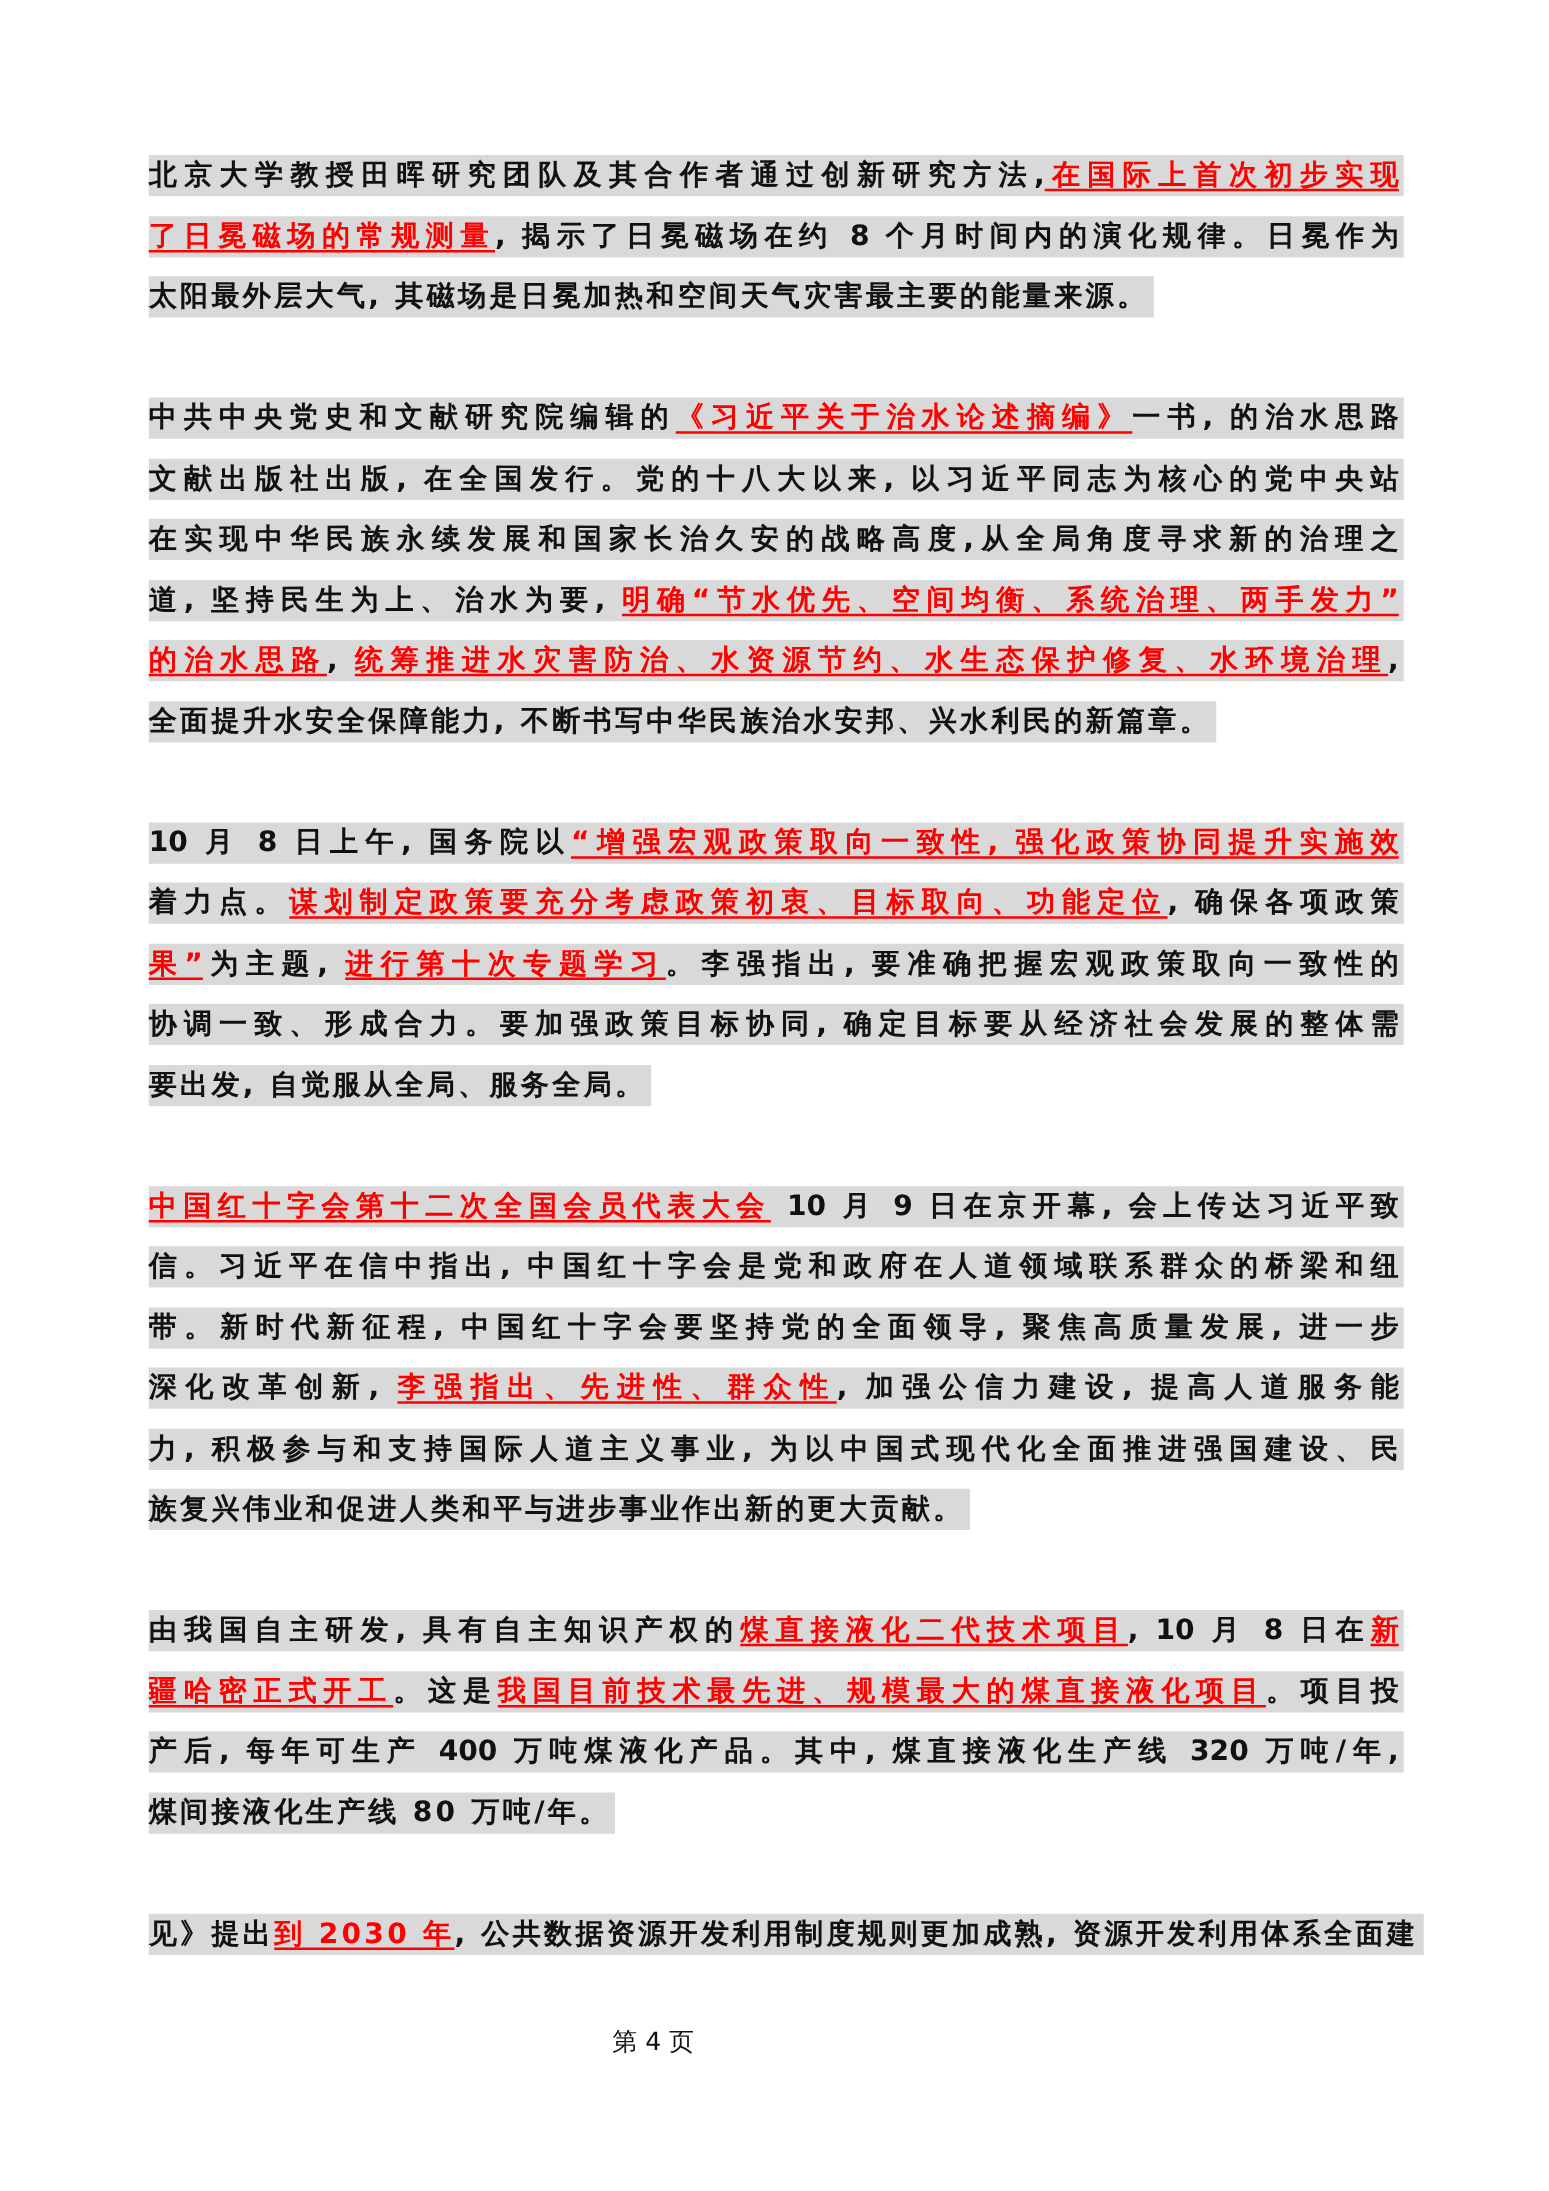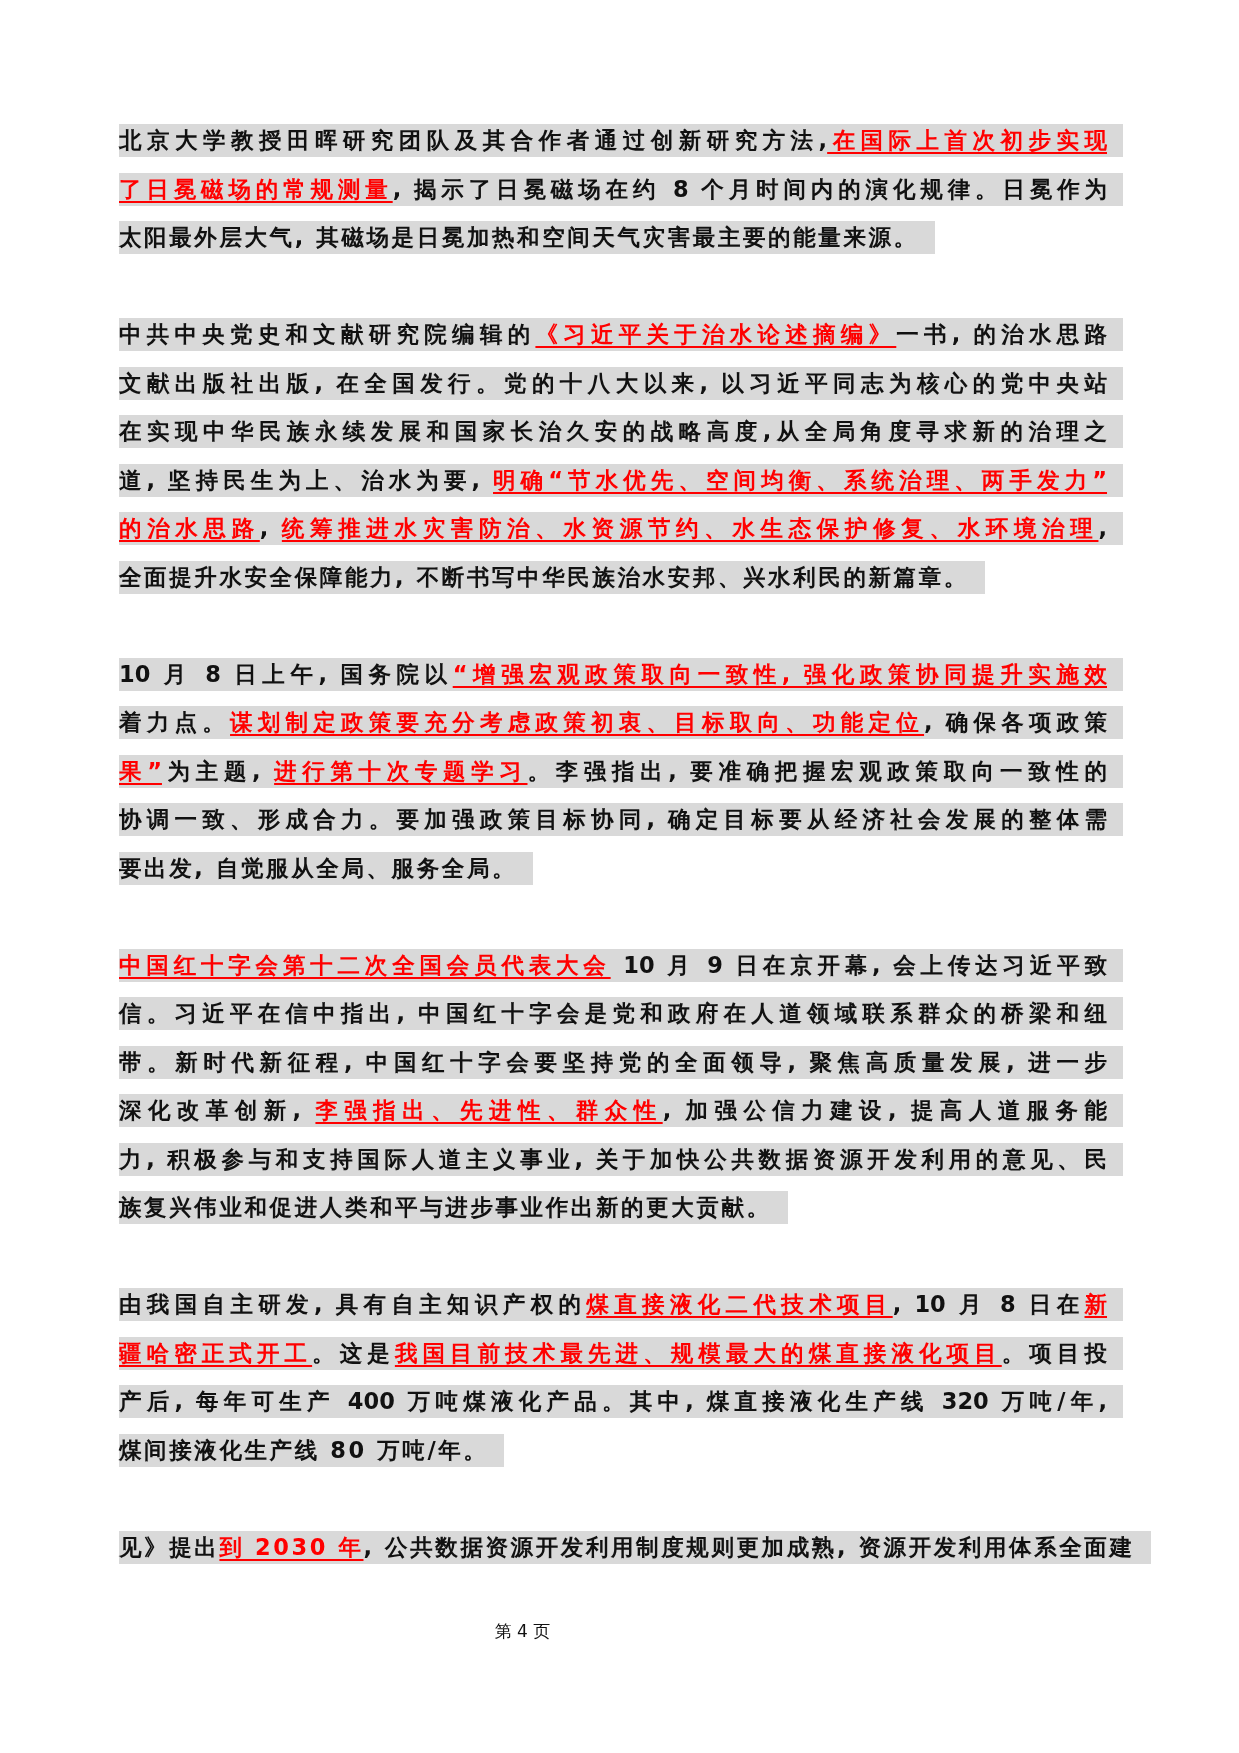--- a/index.html
+++ b/index.html
@@ -9,27 +9,27 @@
   }
   .page { position: absolute; left: 0; top: 0; width: 1239px; height: 1753px; background: #fff; }
   .content { position: absolute; left: 119px; top: 124px; width: 1004px; }
   .para { margin: 0 0 48.5px 0; }
   .line {
     height: 48.5px; line-height: 33px; white-space: nowrap;
   }
   .line > .band {
     display: inline-block; background: #d9d9d9; height: 33px; line-height: 33px;
     font-size: 22.5px; font-weight: bold; color: #111111; letter-spacing: 2.6px;
-    padding-right: 16px;
+    padding-right: 4px;
   }
   .line.full > .band { width: 1004px; text-align: justify; text-align-last: justify; letter-spacing: 0; box-sizing: border-box; }
   .hl { color: #ff0000; text-decoration: underline; text-decoration-color: #ff0000; text-decoration-thickness: 2px; text-underline-offset: 4px; }
   .page-number {
     position: absolute; top: 1620px; left: 0; width: 1045px; text-align: center;
-    font-size: 17px; color: #111; font-family: "DejaVu Sans", sans-serif;
+    font-size: 20px; color: #111; font-family: "DejaVu Sans", sans-serif;
   }
 </style>
 </head>
 <body>
 
 <div class="page">
   <div class="content" id="content">
       <div class="para">
         <div class="line full"><span class="band"><span>北京大学教授田晖研究团队及其合作者通过创新研究方法,</span><span class="hl">在国际上首次初步实现</span></span></div>
         <div class="line full"><span class="band"><span class="hl">了日冕磁场的常规测量</span><span>, 揭示了日冕磁场在约 8 个月时间内的演化规律。日冕作为</span></span></div>
@@ -48,21 +48,21 @@
         <div class="line full"><span class="band"><span>着力点。</span><span class="hl">谋划制定政策要充分考虑政策初衷、目标取向、功能定位</span><span>, 确保各项政策</span></span></div>
         <div class="line full"><span class="band"><span class="hl">果”</span><span>为主题, </span><span class="hl">进行第十次专题学习</span><span>。李强指出, 要准确把握宏观政策取向一致性的</span></span></div>
         <div class="line full"><span class="band"><span>协调一致、形成合力。要加强政策目标协同, 确定目标要从经济社会发展的整体需</span></span></div>
         <div class="line"><span class="band"><span>要出发, 自觉服从全局、服务全局。</span></span></div>
       </div>
       <div class="para">
         <div class="line full"><span class="band"><span class="hl">中国红十字会第十二次全国会员代表大会</span><span> 10 月 9 日在京开幕, 会上传达习近平致</span></span></div>
         <div class="line full"><span class="band"><span>信。习近平在信中指出, 中国红十字会是党和政府在人道领域联系群众的桥梁和纽</span></span></div>
         <div class="line full"><span class="band"><span>带。新时代新征程, 中国红十字会要坚持党的全面领导, 聚焦高质量发展, 进一步</span></span></div>
         <div class="line full"><span class="band"><span>深化改革创新, </span><span class="hl">李强指出、先进性、群众性</span><span>, 加强公信力建设, 提高人道服务能</span></span></div>
-        <div class="line full"><span class="band"><span>力, 积极参与和支持国际人道主义事业, 关于加快公共数据资源开发利用的意见、民</span></span></div>
+        <div class="line full"><span class="band"><span>力, 积极参与和支持国际人道主义事业, 为以中国式现代化全面推进强国建设、民</span></span></div>
         <div class="line"><span class="band"><span>族复兴伟业和促进人类和平与进步事业作出新的更大贡献。</span></span></div>
       </div>
       <div class="para">
         <div class="line full"><span class="band"><span>由我国自主研发, 具有自主知识产权的</span><span class="hl">煤直接液化二代技术项目</span><span>, 10 月 8 日在</span><span class="hl">新</span></span></div>
         <div class="line full"><span class="band"><span class="hl">疆哈密正式开工</span><span>。这是</span><span class="hl">我国目前技术最先进、规模最大的煤直接液化项目</span><span>。项目投</span></span></div>
         <div class="line full"><span class="band"><span>产后, 每年可生产 400 万吨煤液化产品。其中, 煤直接液化生产线 320 万吨/年,</span></span></div>
         <div class="line"><span class="band"><span>煤间接液化生产线 80 万吨/年。</span></span></div>
       </div>
       <div class="para">
         <div class="line"><span class="band"><span>见》提出</span><span class="hl">到 2030 年</span><span>, 公共数据资源开发利用制度规则更加成熟, 资源开发利用体系全面建</span></span></div>

